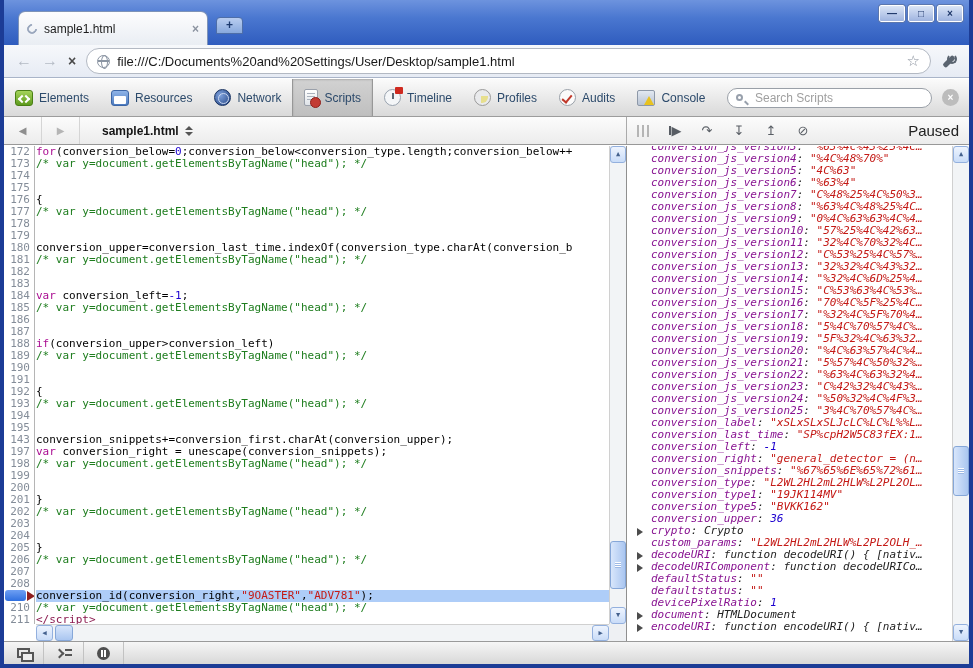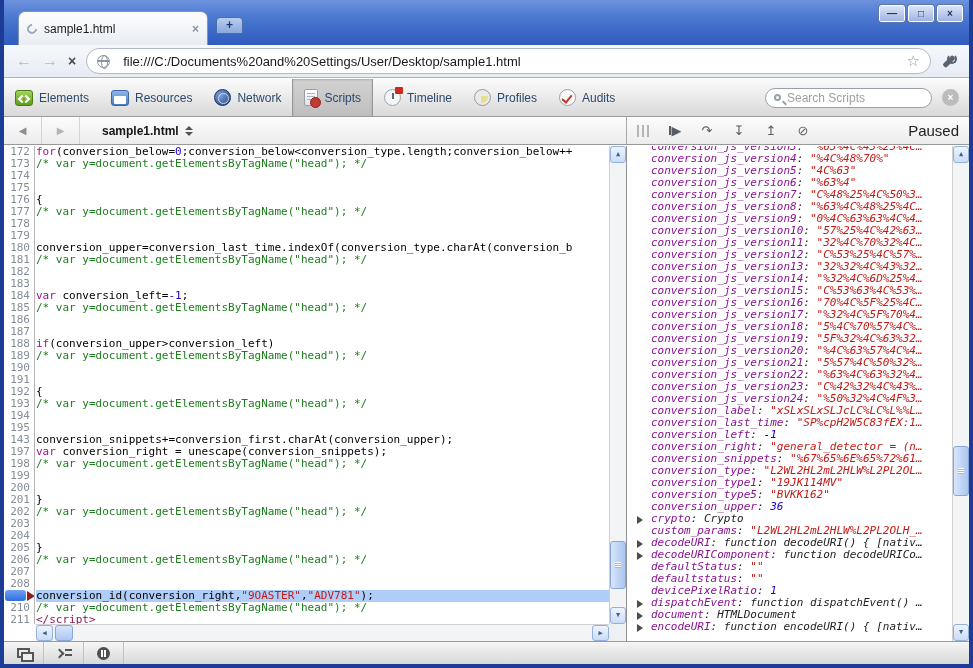--- a/index.html
+++ b/index.html
@@ -24,21 +24,21 @@
   .winbtn { width:26px; height:17px; background:linear-gradient(#dbe5f6,#9fb4e0); border:1px solid #fff;
             outline:1px solid #5c77ad; border-radius:2px; color:#1d3668; font-size:10px; font-weight:bold;
             text-align:center; line-height:15px; }
   
   .navbar { position:absolute; left:0; right:0; top:45px; height:33px;
             background:linear-gradient(#f6f8fb,#e6ebf4); border-bottom:1px solid #a9b4c8;
             display:flex; align-items:center; padding:0 12px; gap:10px; }
   .nav-arrow { font-size:16px; font-weight:bold; color:#b4bac4; }
   .nav-stop { font-size:14px; font-weight:bold; color:#4a4a4a; }
   .omnibox { flex:1; height:26px; background:#fff; border:1px solid #b3b9c3; border-radius:13px;
-             display:flex; align-items:center; padding:0 10px; gap:13px; }
+             display:flex; align-items:center; padding:0 10px; gap:7px; }
   .globe { width:13px; height:13px; border:1.5px solid #8b95a3; border-radius:50%; position:relative; flex:none; }
   .globe::before { content:""; position:absolute; left:0; right:0; top:4.5px; height:1.5px; background:#8b95a3; }
   .globe::after { content:""; position:absolute; left:3px; top:-1px; width:5px; height:12px;
                   border:1.5px solid #8b95a3; border-radius:50%; }
   .urlinput { flex:1; border:none; outline:none; font-size:13px; color:#1a1a1a;
               font-family:"Liberation Sans",sans-serif; background:transparent; }
   .star { font-size:15px; color:#8a929e; }
   .wrench { width:16px; height:16px; position:relative; flex:none; }
   .wrench::before { content:""; position:absolute; left:1px; top:6px; width:14px; height:5px;
                     background:#5a6470; border-radius:2px; transform:rotate(-45deg); }
@@ -78,22 +78,22 @@
   .pi-profiles::before { content:""; position:absolute; right:2px; bottom:2px; width:7px; height:7px;
                 background:#e7df8e; border-radius:0 0 6px 0; }
   .pi-audits { width:17px; height:17px; border-radius:50%; background:#fbfbfb; border:1px solid #99a0a8; }
   .pi-audits::before { content:""; position:absolute; left:4px; top:3px; width:4px; height:8px;
                 border-right:2px solid #c0392b; border-bottom:2px solid #c0392b; transform:rotate(40deg); }
   .pi-console { background:linear-gradient(#e2e8f1,#b9c4d4); border:1px solid #8d98a8; border-radius:2px; }
   .pi-console::after { content:""; position:absolute; right:0px; bottom:0px; width:0; height:0;
                 border-left:5px solid transparent; border-right:5px solid transparent;
                 border-bottom:9px solid #e8c21f; }
   .searchwrap { margin-left:auto; display:flex; align-items:center; gap:10px; padding-right:10px; }
-  .searchbox { width:167px; height:20px; background:#fff; border:1px solid #9aa0a8; border-radius:10px;
-               display:flex; align-items:center; padding:0 8px; gap:6px; }
+  .searchbox { width:205px; height:20px; background:#fff; border:1px solid #9aa0a8; border-radius:10px;
+               display:flex; align-items:center; padding:0 8px; gap:12px; }
   .mag { width:7px; height:7px; border:2px solid #98a0ac; border-radius:50%; position:relative; flex:none; }
   .mag::after { content:""; position:absolute; left:6px; top:6px; width:5px; height:2px; background:#98a0ac;
                 transform:rotate(45deg); }
   .searchbox input { border:none; outline:none; flex:1; font-size:12px; color:#333; background:transparent;
                      font-family:"Liberation Sans",sans-serif; }
   .searchbox input::placeholder { color:#a0a0a0; }
   .dt-close { width:17px; height:17px; border-radius:50%; background:#bcbcbc; color:#fff; font-size:10px;
               font-weight:bold; text-align:center; line-height:17px; align-self:center; }
   
   .subbar { position:absolute; left:0; right:0; top:117px; height:28px; display:flex;
@@ -237,20 +237,24 @@
       <span class="picon pi-timeline"></span>
       <span>Timeline</span>
     </div>
     <div class="panel">
       <span class="picon pi-profiles"></span>
       <span>Profiles</span>
     </div>
     <div class="panel">
       <span class="picon pi-audits"></span>
       <span>Audits</span>
+    </div>
+    <div class="panel">
+      <span class="picon pi-console"></span>
+      <span>Console</span>
     </div>
     <div class="searchwrap">
       <div class="searchbox">
         <span class="mag"></span>
         <input placeholder="Search Scripts" style="">
       </div>
       <div class="dt-close">×</div>
     </div>
   </div>
 
@@ -399,37 +403,37 @@
           <div class="scope-row"><span class="scope-name">conversion_js_version15</span><span class="scope-colon">: </span><span class="scope-val-s">"C%53%63%4C%53%…</span></div>
           <div class="scope-row"><span class="scope-name">conversion_js_version16</span><span class="scope-colon">: </span><span class="scope-val-s">"70%4C%5F%25%4C…</span></div>
           <div class="scope-row"><span class="scope-name">conversion_js_version17</span><span class="scope-colon">: </span><span class="scope-val-s">"%32%4C%5F%70%4…</span></div>
           <div class="scope-row"><span class="scope-name">conversion_js_version18</span><span class="scope-colon">: </span><span class="scope-val-s">"5%4C%70%57%4C%…</span></div>
           <div class="scope-row"><span class="scope-name">conversion_js_version19</span><span class="scope-colon">: </span><span class="scope-val-s">"5F%32%4C%63%32…</span></div>
           <div class="scope-row"><span class="scope-name">conversion_js_version20</span><span class="scope-colon">: </span><span class="scope-val-s">"%4C%63%57%4C%4…</span></div>
           <div class="scope-row"><span class="scope-name">conversion_js_version21</span><span class="scope-colon">: </span><span class="scope-val-s">"5%57%4C%50%32%…</span></div>
           <div class="scope-row"><span class="scope-name">conversion_js_version22</span><span class="scope-colon">: </span><span class="scope-val-s">"%63%4C%63%32%4…</span></div>
           <div class="scope-row"><span class="scope-name">conversion_js_version23</span><span class="scope-colon">: </span><span class="scope-val-s">"C%42%32%4C%43%…</span></div>
           <div class="scope-row"><span class="scope-name">conversion_js_version24</span><span class="scope-colon">: </span><span class="scope-val-s">"%50%32%4C%4F%3…</span></div>
+          <div class="scope-row"><span class="scope-name">conversion_js_version25</span><span class="scope-colon">: </span><span class="scope-val-s">"3%4C%70%57%4C%…</span></div>
           <div class="scope-row"><span class="scope-name">conversion_label</span><span class="scope-colon">: </span><span class="scope-val-s">"xSLxSLxSLJcLC%LC%L%%L…</span></div>
           <div class="scope-row"><span class="scope-name">conversion_last_time</span><span class="scope-colon">: </span><span class="scope-val-s">"SP%cpH2W5C83fEX:1…</span></div>
           <div class="scope-row"><span class="scope-name">conversion_left</span><span class="scope-colon">: </span><span class="scope-val-n">-1</span></div>
           <div class="scope-row"><span class="scope-name">conversion_right</span><span class="scope-colon">: </span><span class="scope-val-s">"general_detector = (n…</span></div>
           <div class="scope-row"><span class="scope-name">conversion_snippets</span><span class="scope-colon">: </span><span class="scope-val-s">"%67%65%6E%65%72%61…</span></div>
           <div class="scope-row"><span class="scope-name">conversion_type</span><span class="scope-colon">: </span><span class="scope-val-s">"L2WL2HL2mL2HLW%L2PL2OL…</span></div>
           <div class="scope-row"><span class="scope-name">conversion_type1</span><span class="scope-colon">: </span><span class="scope-val-s">"19JK114MV"</span></div>
           <div class="scope-row"><span class="scope-name">conversion_type5</span><span class="scope-colon">: </span><span class="scope-val-s">"BVKK162"</span></div>
           <div class="scope-row"><span class="scope-name">conversion_upper</span><span class="scope-colon">: </span><span class="scope-val-n">36</span></div>
           <div class="scope-row exp"><span class="disclosure"></span><span class="scope-name">crypto</span><span class="scope-colon">: </span><span class="scope-val-o">Crypto</span></div>
           <div class="scope-row"><span class="scope-name">custom_params</span><span class="scope-colon">: </span><span class="scope-val-s">"L2WL2HL2mL2HLW%L2PL2OLH_…</span></div>
           <div class="scope-row exp"><span class="disclosure"></span><span class="scope-name">decodeURI</span><span class="scope-colon">: </span><span class="scope-val-f">function decodeURI() { [nativ…</span></div>
           <div class="scope-row exp"><span class="disclosure"></span><span class="scope-name">decodeURIComponent</span><span class="scope-colon">: </span><span class="scope-val-f">function decodeURICo…</span></div>
           <div class="scope-row"><span class="scope-name">defaultStatus</span><span class="scope-colon">: </span><span class="scope-val-s">""</span></div>
           <div class="scope-row"><span class="scope-name">defaultstatus</span><span class="scope-colon">: </span><span class="scope-val-s">""</span></div>
           <div class="scope-row"><span class="scope-name">devicePixelRatio</span><span class="scope-colon">: </span><span class="scope-val-n">1</span></div>
-          <div class="scope-row exp"><span class="disclosure"></span><span class="scope-name">dispatchEvent</span><span class="scope-colon">: </span><span class="scope-val-f">function dispatchEvent() …</span></div>
           <div class="scope-row exp"><span class="disclosure"></span><span class="scope-name">document</span><span class="scope-colon">: </span><span class="scope-val-o">HTMLDocument</span></div>
           <div class="scope-row exp"><span class="disclosure"></span><span class="scope-name">encodeURI</span><span class="scope-colon">: </span><span class="scope-val-f">function encodeURI() { [nativ…</span></div>
         </div>
       <div class="vscroll">
         <div class="sbtn up">▲</div>
         <div class="sthumb" style="top:300px;height:50px;"></div>
         <div class="sbtn down">▼</div>
       </div>
     </div>
   </div>

